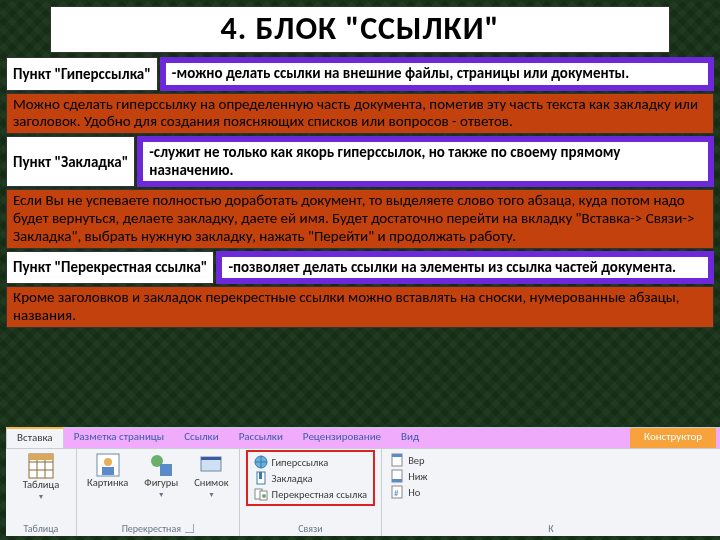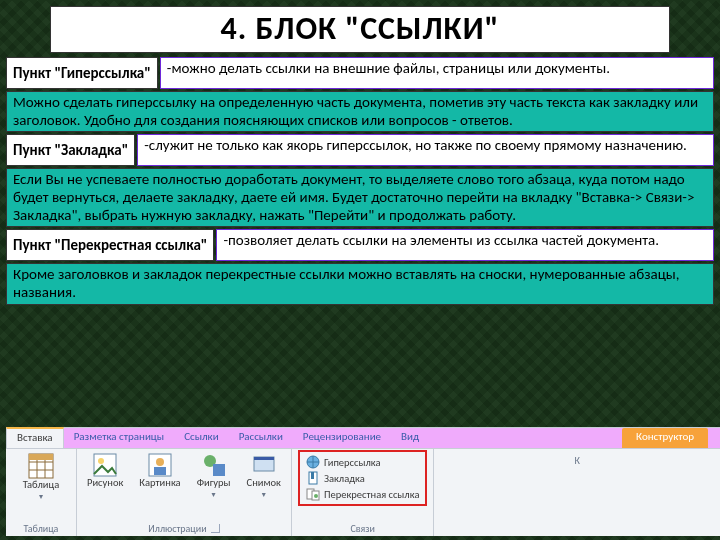--- a/index.html
+++ b/index.html
@@ -19,49 +19,49 @@
     margin:6px 50px 4px 50px;
     background:#fff;
     border:1px solid #333;
     text-align:center;
     font-weight:900;
     font-size:32px;
     padding:2px 0 4px 0;
     letter-spacing:1px;
   }
   .block{
-    background:#14b8a6;
+    background:#c2410c;
     border:1px solid #333;
     margin:2px 6px;
     padding:2px 6px;
     line-height:1.18;
   }
   .row{display:flex;align-items:stretch;margin:2px 6px;gap:2px}
   .label-box{
     background:#fff;border:1px solid #333;
     font-weight:700;padding:6px 6px;
     display:flex;align-items:center;
     white-space:nowrap;
   }
   .desc-box{
-    background:#fff;border:1px solid #6d28d9;
-    padding:2px 6px;flex:1;line-height:1.18;
+    background:#fff;border:6px solid #6d28d9;
+    padding:2px 6px;flex:1;line-height:1.18;font-weight:bold;
   }
   
   .ribbon{
     position:absolute;left:6px;right:0;bottom:4px;
     height:108px;background:#f2f4f7;
     border-top:1px solid #c7cdd6;
     font-size:11px;color:#3b3b3b;
     display:flex;flex-direction:column;
   }
   .tabs{display:flex;height:20px;background:#f0abfc;border-bottom:1px solid #c7cdd6}
   .tab{padding:2px 10px;color:#3b5caa}
   .tab.active{background:#f2f4f7;border:1px solid #c7cdd6;border-bottom:none;border-top:2px solid #f7b84a;margin-top:-1px;color:#3b3b3b}
-  .tab.orange{background:#f7a23a;color:#fff;border-radius:2px 2px 0 0;margin-left:auto;margin-right:12px;padding:2px 14px}
+  .tab.orange{background:#f7a23a;color:#fff;border-radius:2px 2px 0 0;margin-left:auto;margin-right:4px;padding:2px 14px}
   .groups{display:flex;flex:1}
   .group{border-right:1px solid #c7cdd6;display:flex;flex-direction:column;justify-content:space-between;padding:3px 6px 1px 6px}
   .group-label{text-align:center;color:#6a768a;font-size:10px;padding-top:2px;display:flex;justify-content:center;gap:4px;align-items:center}
   .corner{width:8px;height:8px;border:1px solid #9aa6bb;border-left:none;border-top:none;display:inline-block}
   .big-btn{display:flex;flex-direction:column;align-items:center;gap:0;padding:0 4px}
   .big-btn .lbl{font-size:10.5px;text-align:center;line-height:1}
   .drop{font-size:8px;color:#6a768a}
   .hbtns{display:flex;gap:8px}
   .links-group{border:2px solid #d22;padding:2px 4px;margin:-2px 0}
   .link-item{display:flex;align-items:center;gap:4px;padding:1px 2px;font-size:10.5px;white-space:nowrap}
@@ -117,28 +117,20 @@
         <span class="drop">▾</span>
       </div>
       <div class="group-label">Таблица</div>
     </div>
 
     <div class="group" style="flex:0 0 auto">
       <div class="hbtns">
         <div class="big-btn">
           <svg width="26" height="26">
               <rect x="2" y="2" width="22" height="22" fill="#fff" stroke="#6a8aa6"></rect>
-              <circle cx="9" cy="9" r="3" fill="#f7d36b"></circle>
-              <polyline points="2,22 10,14 16,20 20,16 24,22" fill="none" stroke="#3a7a3a" stroke-width="2"></polyline>
-            </svg>
-          <span class="lbl">Рисунок</span>
-        </div>
-        <div class="big-btn">
-          <svg width="26" height="26">
-              <rect x="2" y="2" width="22" height="22" fill="#fff" stroke="#6a8aa6"></rect>
               <circle cx="13" cy="10" r="4" fill="#e8b05a"></circle>
               <rect x="7" y="15" width="12" height="8" fill="#5a8ac8"></rect>
             </svg>
           <span class="lbl">Картинка</span>
         </div>
         <div class="big-btn">
           <svg width="26" height="26">
               <circle cx="9" cy="9" r="6" fill="#6ab06a"></circle>
               <rect x="12" y="12" width="12" height="12" fill="#5a8ac8"></rect>
             </svg>
@@ -148,21 +140,21 @@
         <div class="big-btn">
           <svg width="26" height="26">
               <rect x="3" y="5" width="20" height="14" fill="#cfe0f2" stroke="#6a8aa6"></rect>
               <rect x="3" y="5" width="20" height="3" fill="#3a5aa6"></rect>
             </svg>
           <span class="lbl">Снимок</span>
           <span class="drop">▾</span>
         </div>
       </div>
       <div class="group-label">
-          <span>Иллюстрации</span>
+          <span>Перекрестная</span>
           <span class="corner"></span>
         </div>
     </div>
 
     <div class="group">
       <div class="links-group">
         <div class="link-item">
           <svg width="14" height="14">
               <circle cx="7" cy="7" r="6" fill="#6ab0e0" stroke="#3a7aa6"></circle>
               <path d="M1 7 H13 M7 1 V13" stroke="#3a7aa6"></path>
@@ -182,17 +174,40 @@
               <rect x="6" y="4" width="7" height="9" fill="#fff" stroke="#888"></rect>
               <circle cx="10" cy="9" r="2" fill="#6ab06a"></circle>
             </svg>
           <span>Перекрестная ссылка</span>
         </div>
       </div>
       <div class="group-label">Связи</div>
     </div>
 
     <div class="group" style="flex:1;min-width:40px;border-right:none">
+      <div>
+        <div class="link-item">
+          <svg width="14" height="14">
+              <rect x="2" y="1" width="10" height="12" fill="#fff" stroke="#888"></rect>
+              <rect x="2" y="1" width="10" height="3" fill="#5a8ac8"></rect>
+            </svg>
+          <span>Вер</span>
+        </div>
+        <div class="link-item">
+          <svg width="14" height="14">
+              <rect x="2" y="1" width="10" height="12" fill="#fff" stroke="#888"></rect>
+              <rect x="2" y="10" width="10" height="3" fill="#5a8ac8"></rect>
+            </svg>
+          <span>Ниж</span>
+        </div>
+        <div class="link-item">
+          <svg width="14" height="14">
+              <rect x="2" y="1" width="10" height="12" fill="#fff" stroke="#888"></rect>
+              <text x="4" y="11" font-size="9" fill="#5a8ac8">#</text>
+            </svg>
+          <span>Но</span>
+        </div>
+      </div>
       <div class="group-label">К</div>
     </div>
 
   </div>
 </div>
 
 </body></html>

